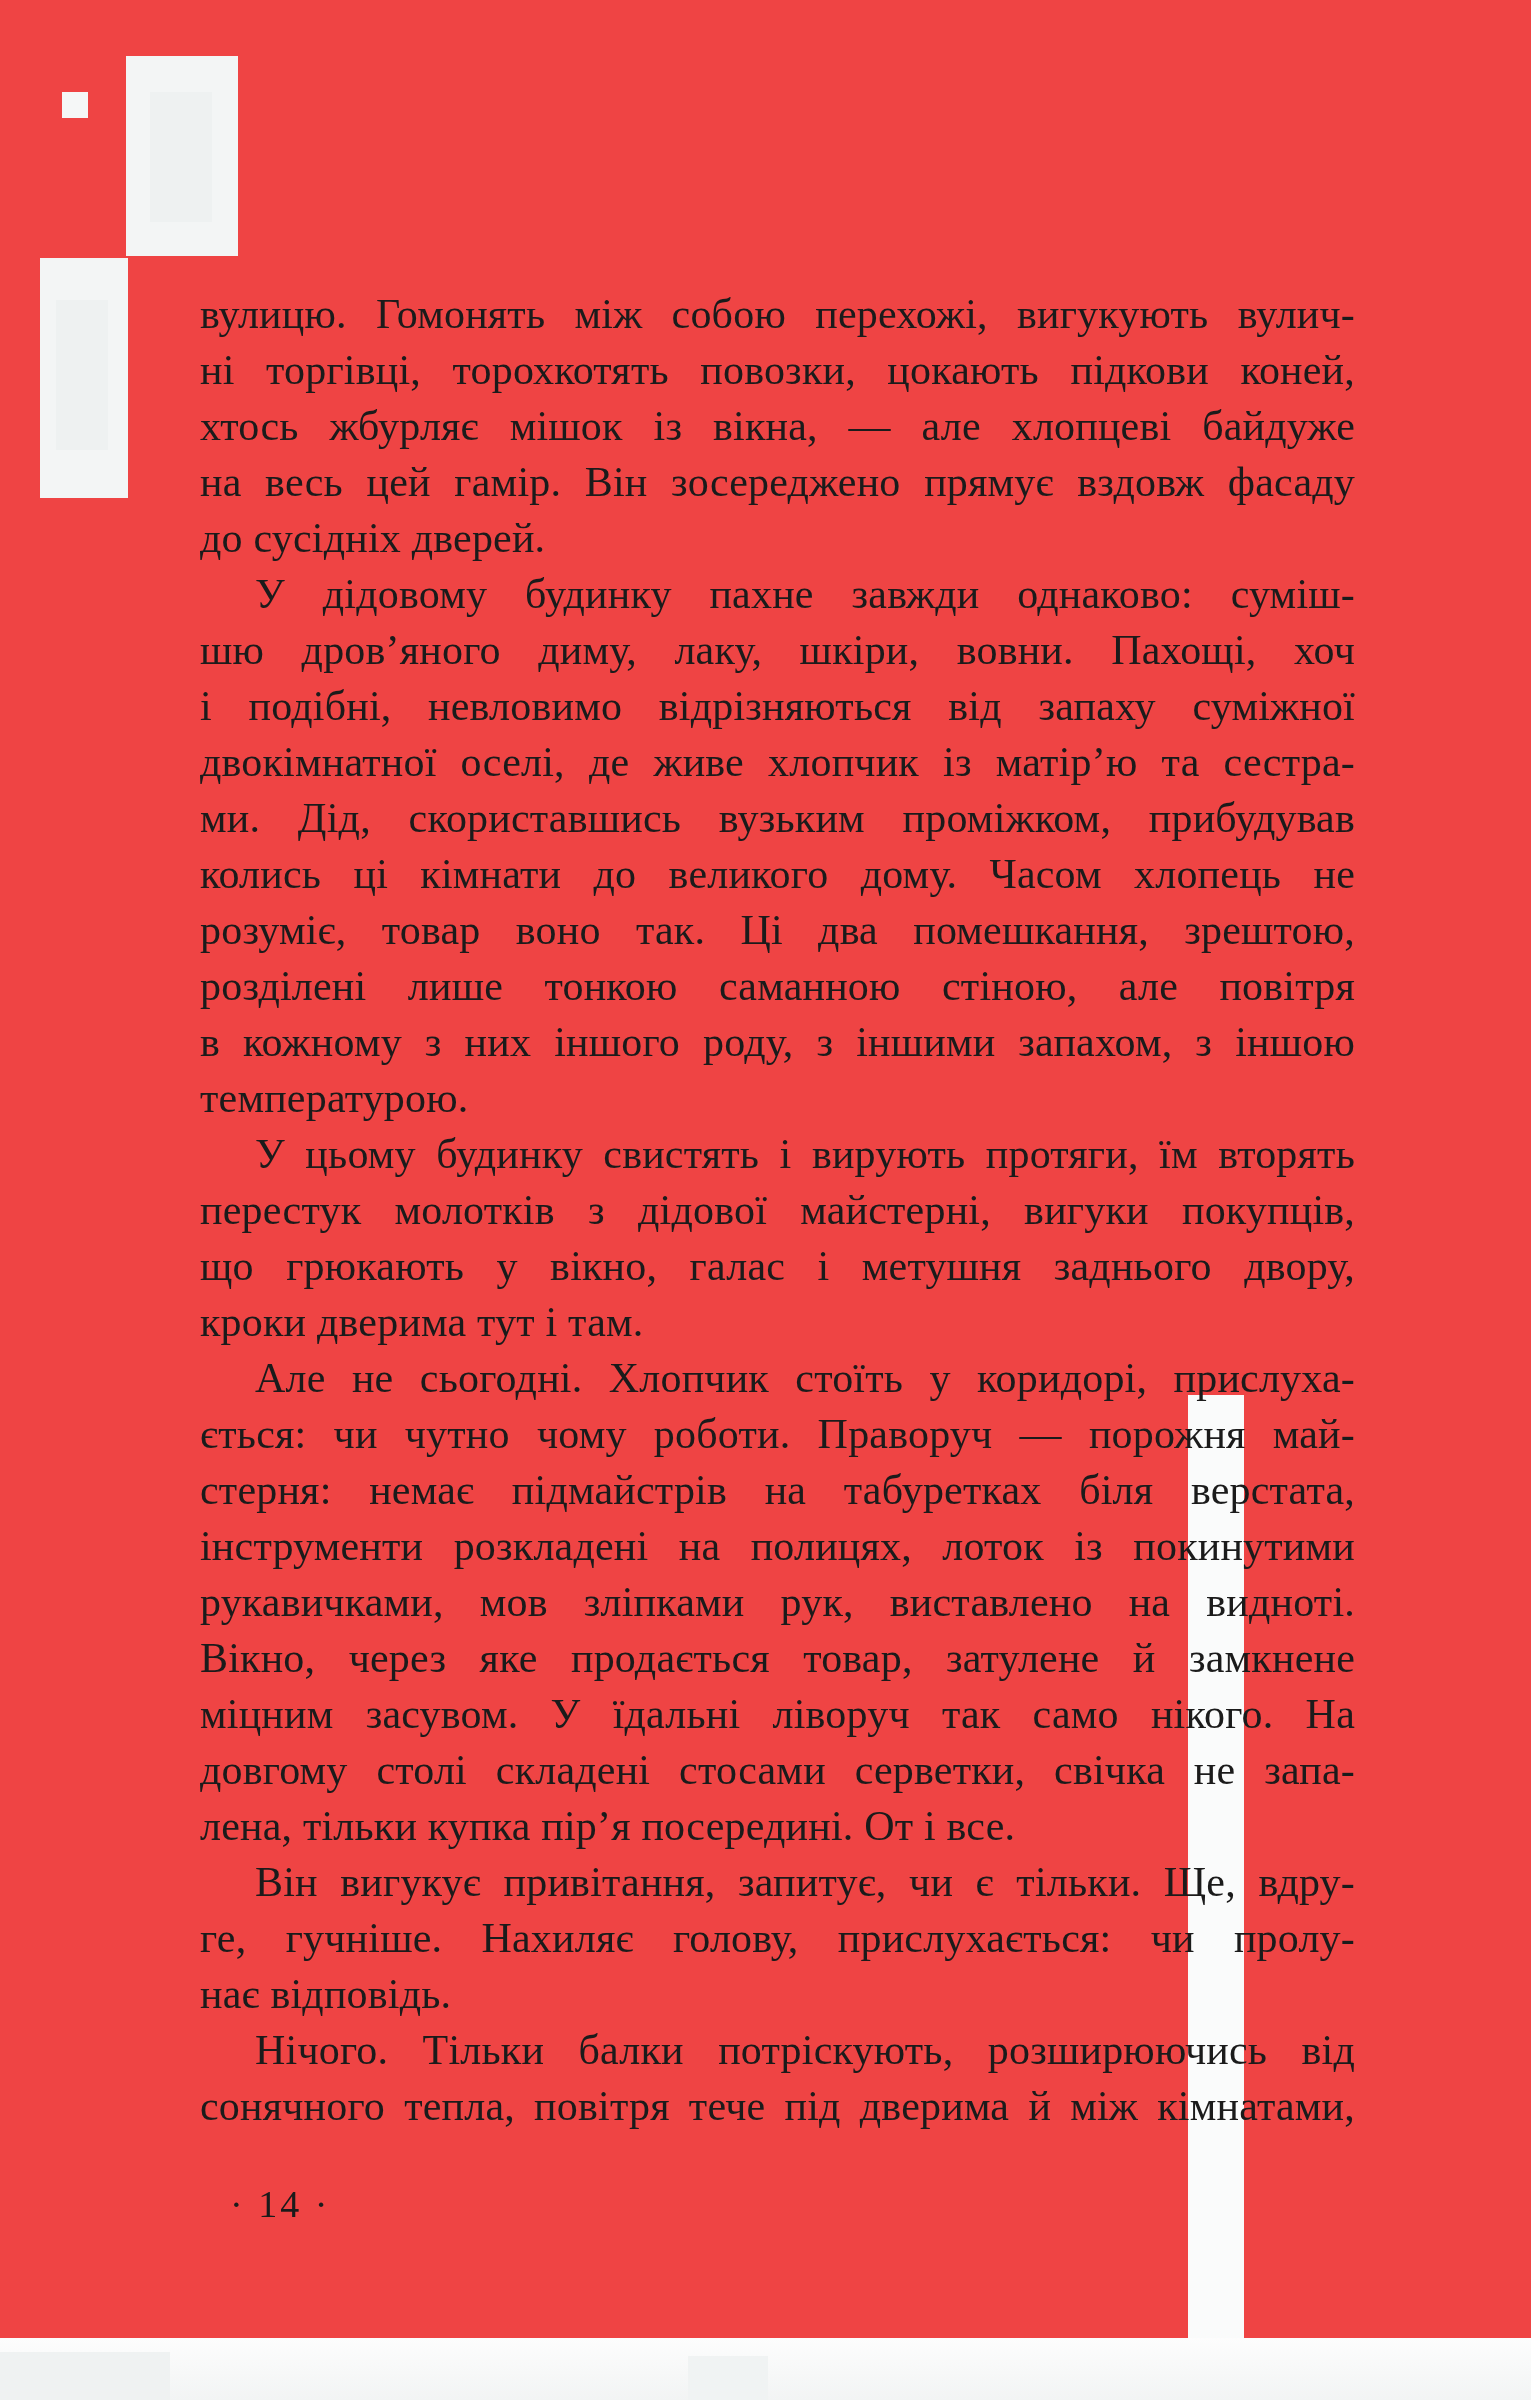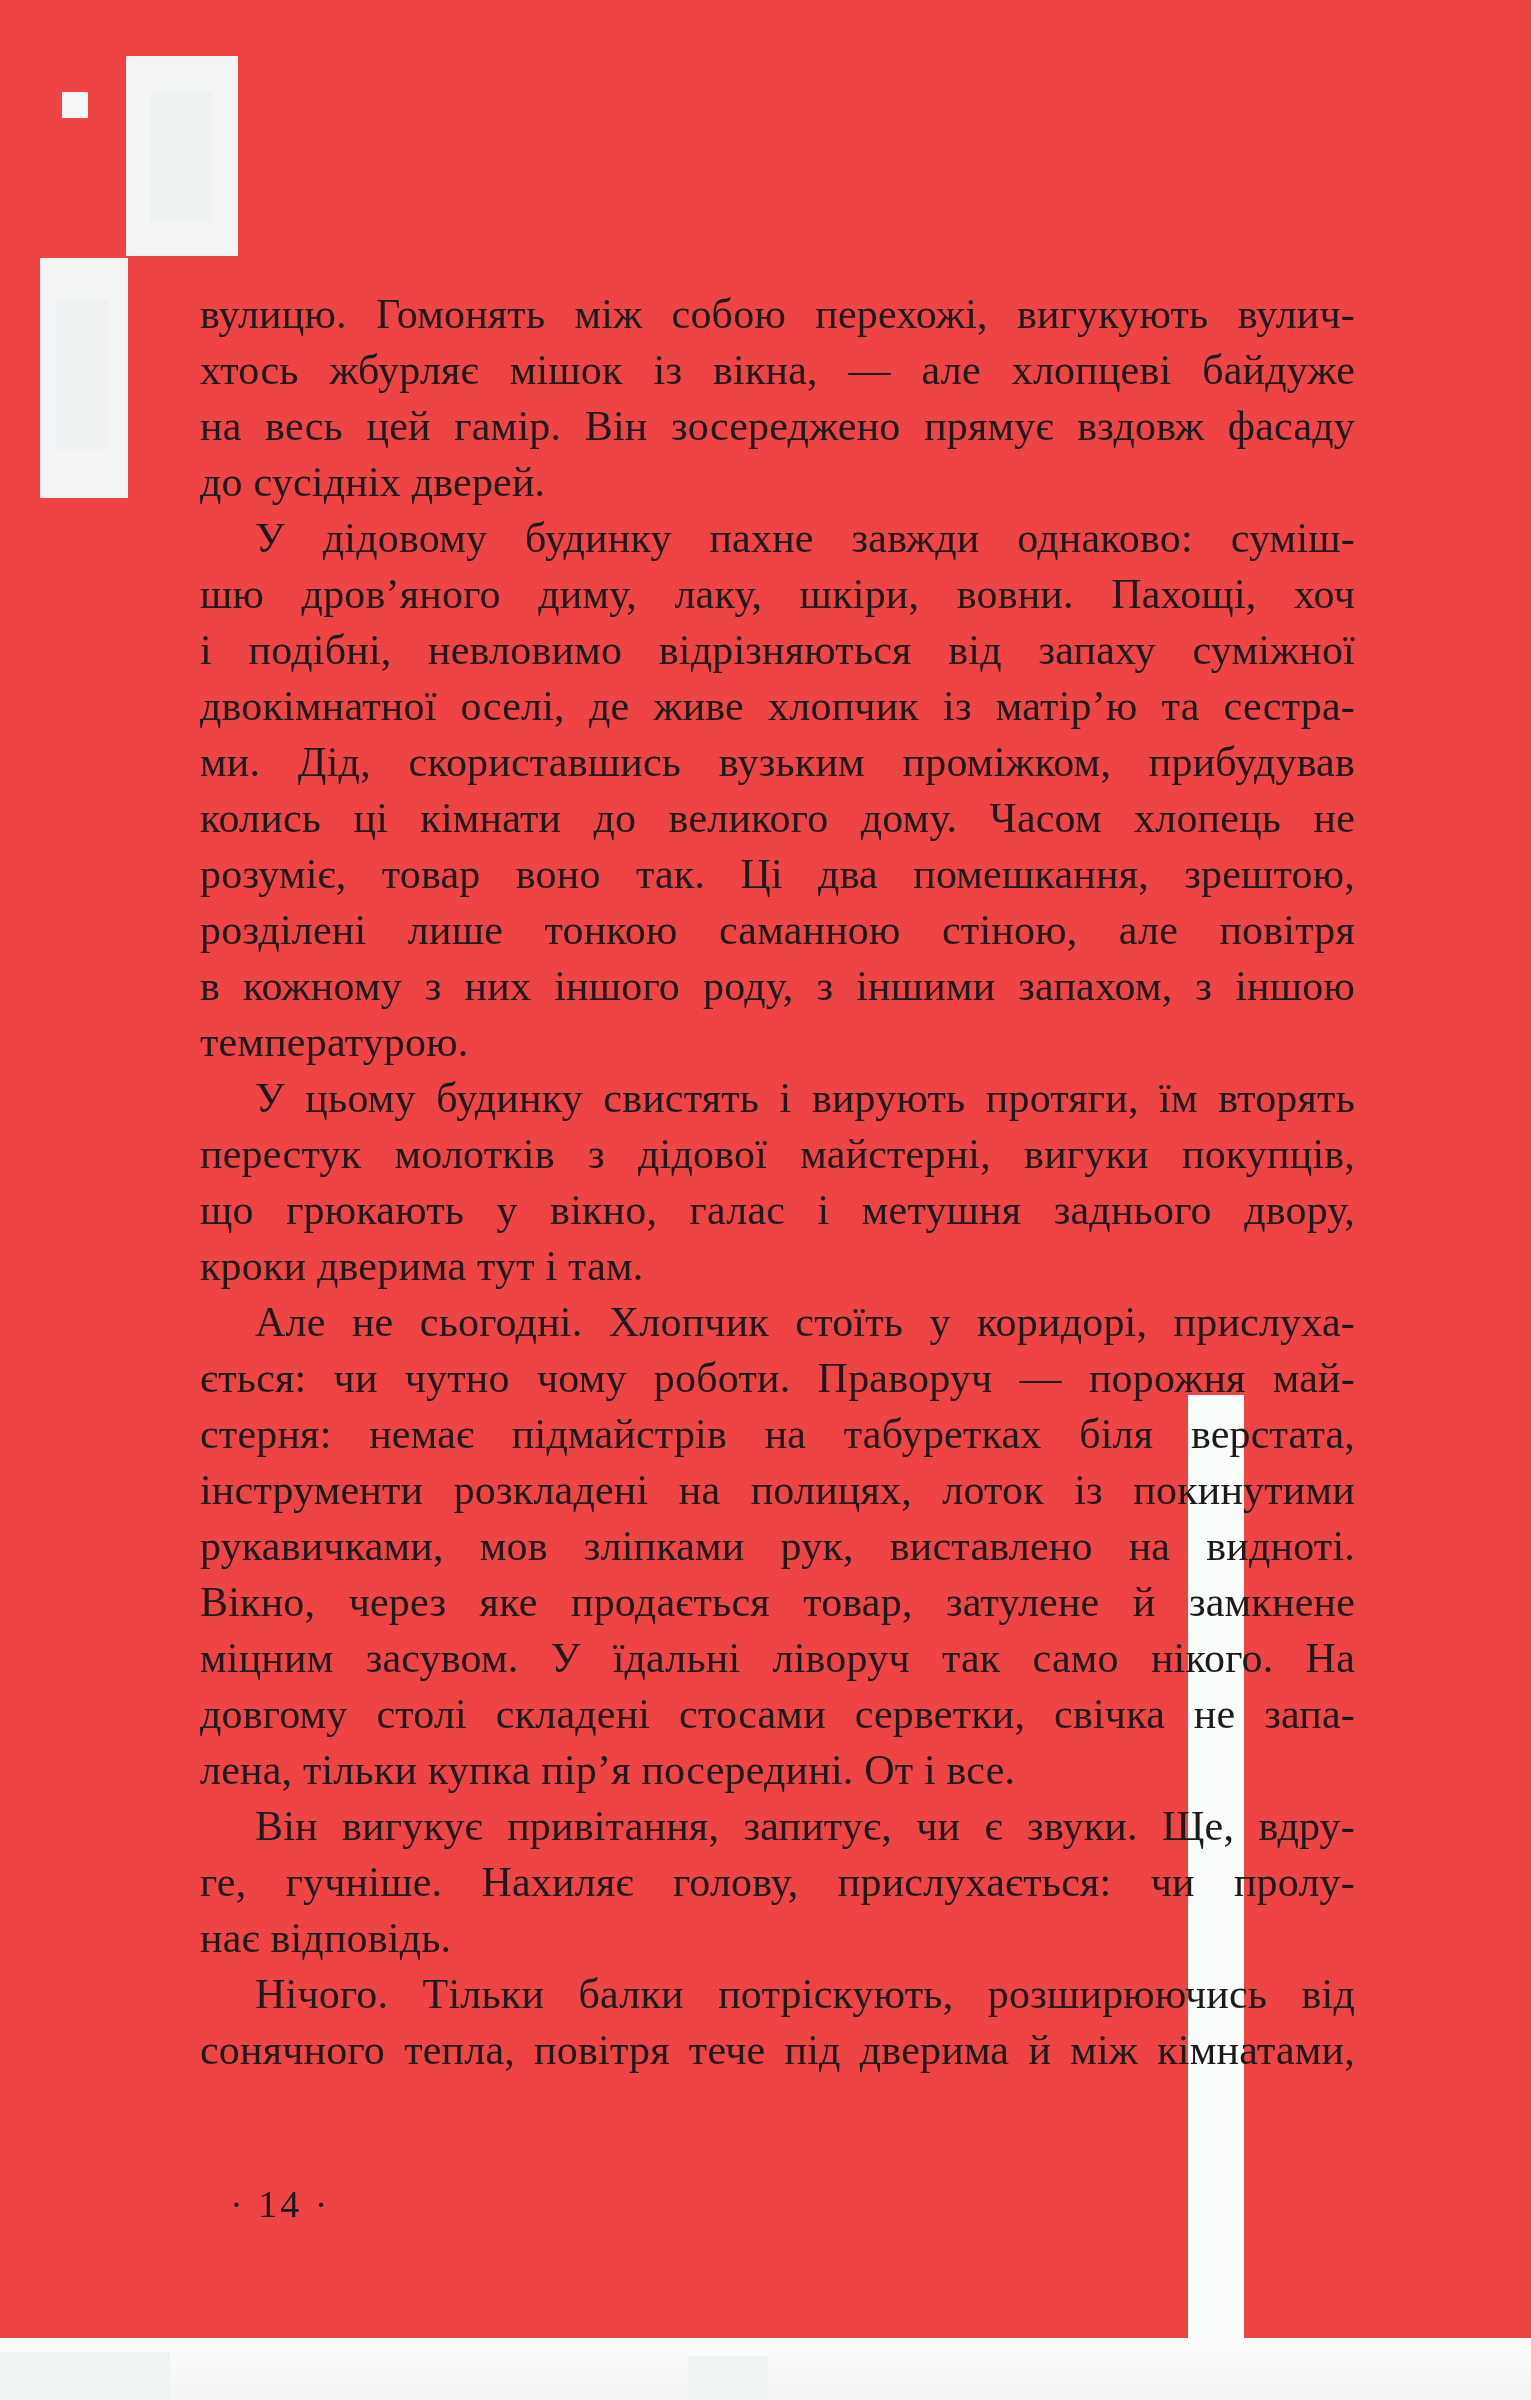--- a/index.html
+++ b/index.html
@@ -75,20 +75,21 @@
   <div class="artifact a-smudge-left"></div>
   <div class="artifact a-smudge-left-core"></div>
   <div class="artifact a-right-streak"></div>
   <div class="artifact a-bottom-band"></div>
   <div class="artifact a-bottom-left"></div>
   <div class="artifact a-bottom-mid"></div>
 
   <div class="text-block">
 
   <div class="text-line">вулицю. Гомонять між собою перехожі, вигукують вулич-</div>
+      <div class="text-line">ні торгівці, торохкотять повозки, цокають підкови коней,</div>
       <div class="text-line">хтось жбурляє мішок із вікна, — але хлопцеві байдуже</div>
       <div class="text-line">на весь цей гамір. Він зосереджено прямує вздовж фасаду</div>
       <div class="text-line no-justify">до сусідніх дверей.</div>
       <div class="text-line indent">У дідовому будинку пахне завжди однаково: суміш-</div>
       <div class="text-line">шю дров’яного диму, лаку, шкіри, вовни. Пахощі, хоч</div>
       <div class="text-line">і подібні, невловимо відрізняються від запаху суміжної</div>
       <div class="text-line">двокімнатної оселі, де живе хлопчик із матір’ю та сестра-</div>
       <div class="text-line">ми. Дід, скориставшись вузьким проміжком, прибудував</div>
       <div class="text-line">колись ці кімнати до великого дому. Часом хлопець не</div>
       <div class="text-line">розуміє, товар воно так. Ці два помешкання, зрештою,</div>
@@ -101,21 +102,21 @@
       <div class="text-line no-justify">кроки дверима тут і там.</div>
       <div class="text-line indent">Але не сьогодні. Хлопчик стоїть у коридорі, прислуха-</div>
       <div class="text-line">ється: чи чутно чому роботи. Праворуч — порожня май-</div>
       <div class="text-line">стерня: немає підмайстрів на табуретках біля верстата,</div>
       <div class="text-line">інструменти розкладені на полицях, лоток із покинутими</div>
       <div class="text-line">рукавичками, мов зліпками рук, виставлено на видноті.</div>
       <div class="text-line">Вікно, через яке продається товар, затулене й замкнене</div>
       <div class="text-line">міцним засувом. У їдальні ліворуч так само нікого. На</div>
       <div class="text-line">довгому столі складені стосами серветки, свічка не запа-</div>
       <div class="text-line no-justify">лена, тільки купка пір’я посередині. От і все.</div>
-      <div class="text-line indent">Він вигукує привітання, запитує, чи є звуки. Ще, вдру-</div>
+      <div class="text-line indent">Він вигукує привітання, запитує, чи є тільки. Ще, вдру-</div>
       <div class="text-line">ге, гучніше. Нахиляє голову, прислухається: чи пролу-</div>
       <div class="text-line no-justify">нає відповідь.</div>
       <div class="text-line indent">Нічого. Тільки балки потріскують, розширюючись від</div>
       <div class="text-line">сонячного тепла, повітря тече під дверима й між кімнатами,</div>
     </div>
 
   <div class="folio">· 14 ·</div>
 
 </div>
 

